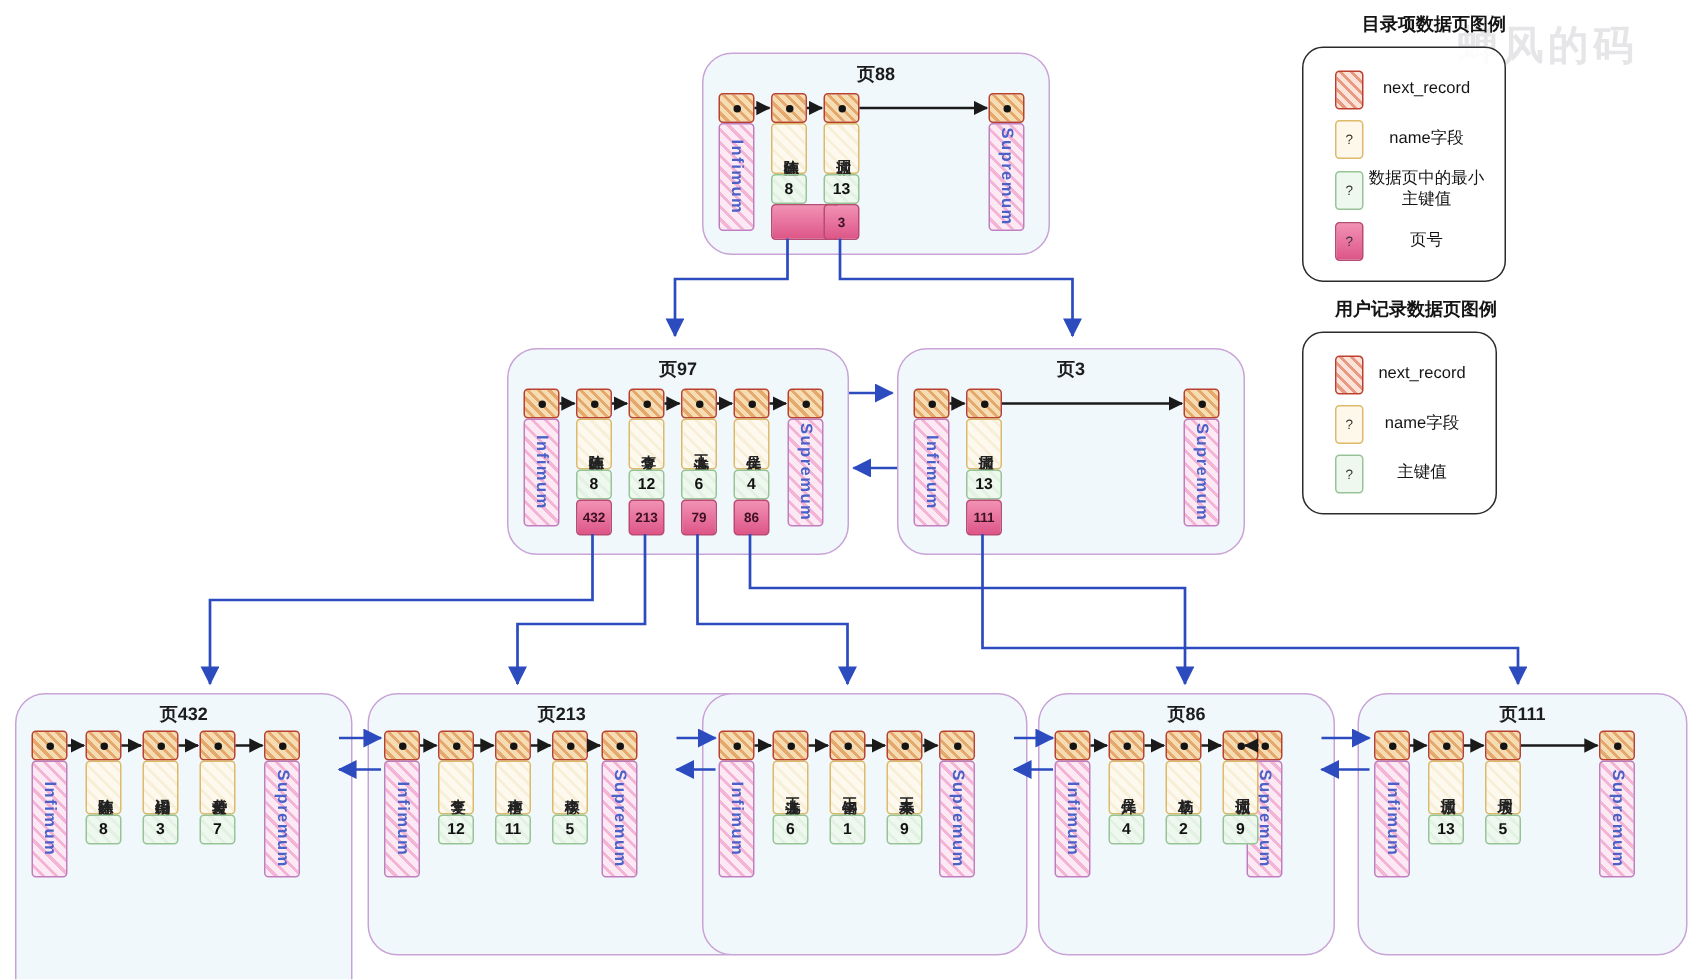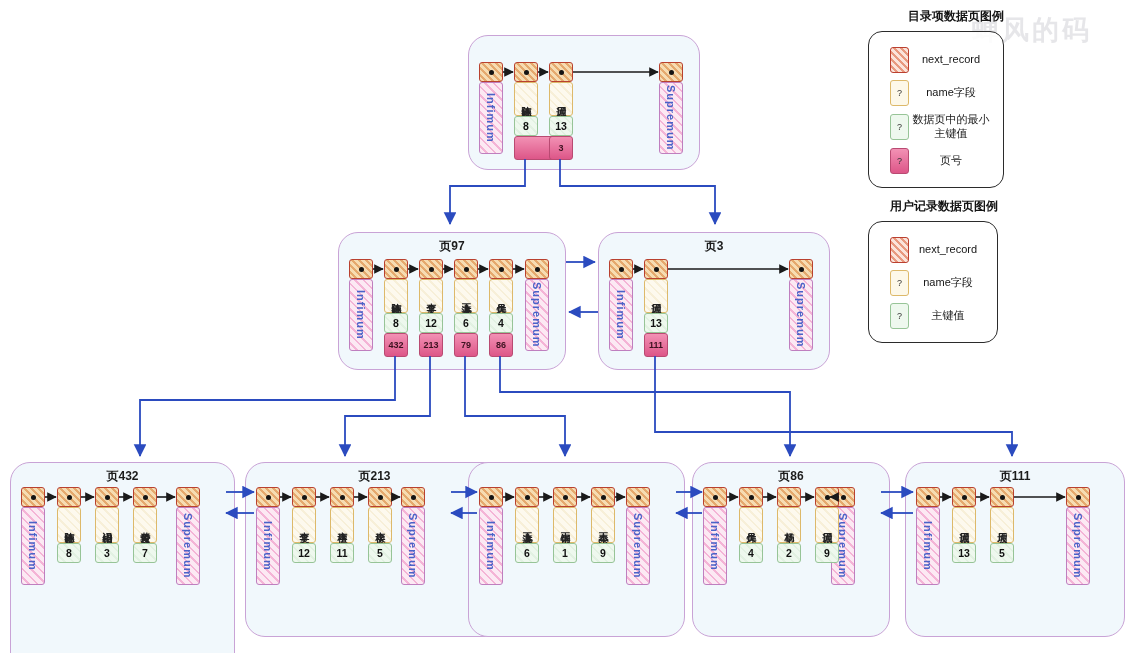--- a/index.html
+++ b/index.html
@@ -41,20 +41,21 @@
 </style>
 </head>
 <body>
 
 <div id="canvas">
 
   <div id="watermark">蝉风的码</div>
 
   <div id="pages">
       <div class="page" style="left: 468px; top: 35px; width: 232px; height: 135px;">
+        <div class="page-title">页88</div>
         <div class="cell cell-header" style="left: 10px; top: 26px; width: 24px; height: 20px;"></div>
         <div class="bar-body" style="left: 10px; top: 46px; width: 24px; height: 72px;">Infimum</div>
         <div class="cell cell-header" style="left: 190px; top: 26px; width: 24px; height: 20px;"></div>
         <div class="bar-body" style="left: 190px; top: 46px; width: 24px; height: 72px;">Supremum</div>
         <div class="cell cell-header" style="left: 45px; top: 26px; width: 24px; height: 20px;"></div>
         <div class="cell cell-name" style="left: 45px; top: 46px; width: 24px; height: 34px;">陈德娃</div>
         <div class="cell cell-key" style="left: 45px; top: 80px; width: 24px; height: 20px;">8</div>
         <div class="cell cell-pageno" style="left: 45px; top: 100px; width: 36px; height: 24px; padding-left: 43px;">97</div>
         <div class="cell cell-header" style="left: 80px; top: 26px; width: 24px; height: 20px;"></div>
         <div class="cell cell-name" style="left: 80px; top: 46px; width: 24px; height: 34px;">周诚</div>

